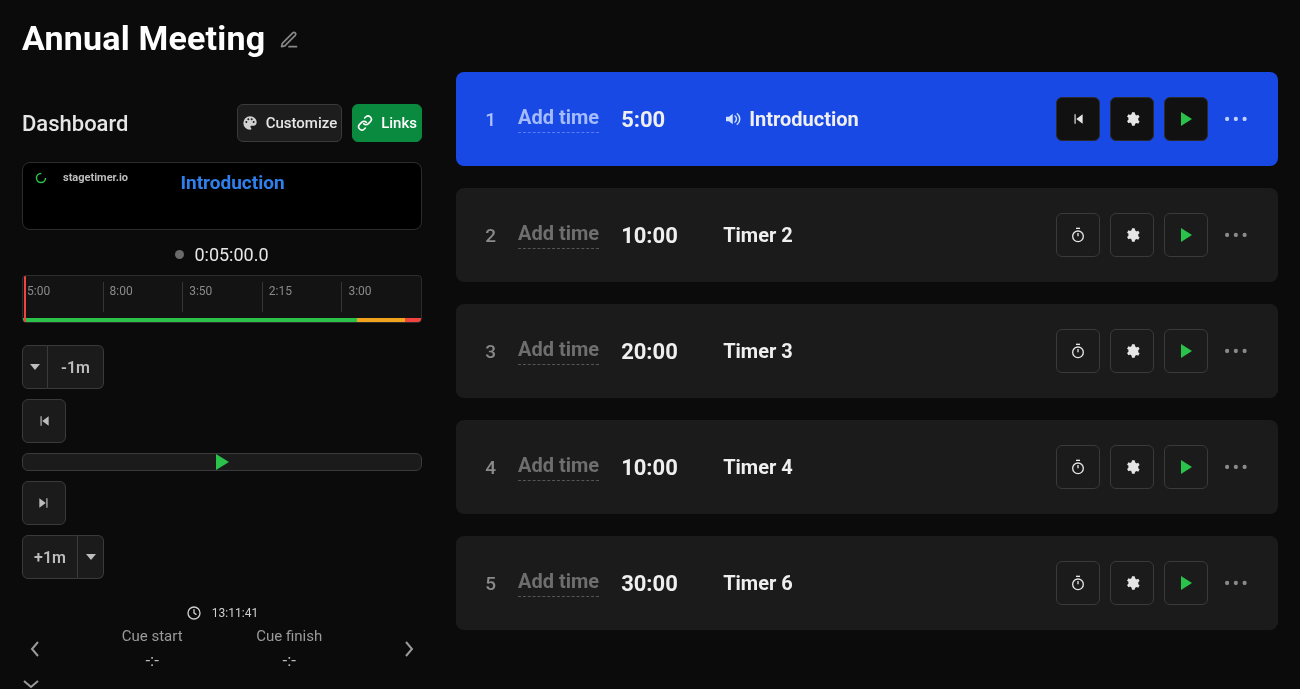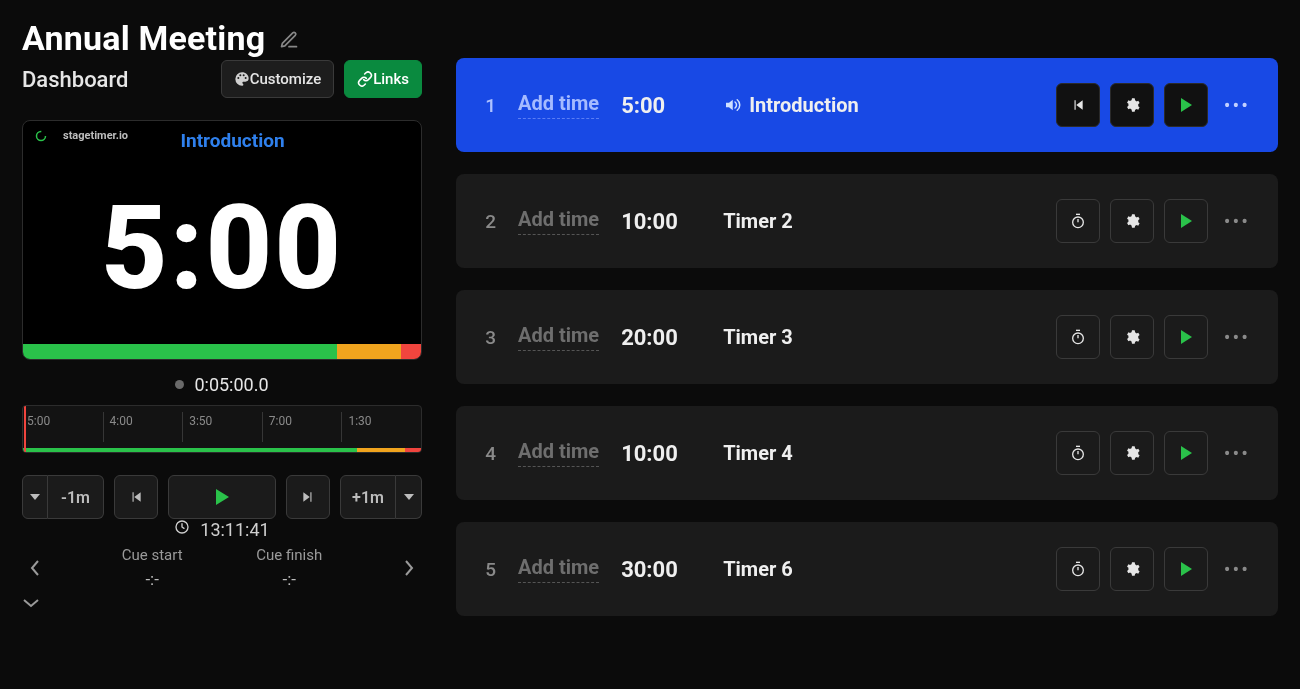--- a/index.html
+++ b/index.html
@@ -20,20 +20,21 @@
     flex-direction: column;
     padding: 18px 22px 0 22px;
     height: 100%;
   }
 
   
   .title-row {
     display: flex;
     align-items: center;
     gap: 14px;
+    margin-bottom: 14px;
   }
   .title {
     font-size: 34px;
     font-weight: 700;
     letter-spacing: 0.2px;
   }
   .pencil {
     color: #888;
     cursor: pointer;
     margin-top: 4px;
@@ -58,34 +59,36 @@
     flex-direction: column;
     min-width: 0;
   }
 
   
   .subhead {
     display: flex;
     align-items: center;
     height: 42px;
     margin-bottom: 20px;
+    margin-top: 32px;
   }
   .left .subhead { justify-content: space-between; }
   .dashboard-lbl {
     font-size: 22px;
     font-weight: 500;
     color: #e6e6e6;
   }
   .sub-buttons { display: flex; gap: 10px; }
   .btn {
     display: inline-flex;
     align-items: center;
     justify-content: center;
+    gap: 8px;
     height: 38px;
-    padding: 0 12px;
+    padding: 0 4px;
     border: 1px solid #3a3a3a;
     border-radius: 6px;
     background: #1d1d1d;
     color: #e6e6e6;
     font-size: 15px;
     font-weight: 500;
     cursor: pointer;
     user-select: none;
   }
   .btn.green {
@@ -202,20 +205,21 @@
   .playhead {
     position: absolute; top: 0; bottom: 0; left: 1px; width: 2px;
     background: #f0453e;
   }
 
   
   .transport {
     margin-top: 22px;
     display: flex;
     gap: 10px;
+    flex-direction: column;
   }
   .tbtn {
     border: 1px solid #3a3a3a;
     background: #1b1b1b;
     border-radius: 6px;
     height: 44px;
     display: flex; align-items: center; justify-content: center;
     color: #bdbdbd; font-size: 16px; font-weight: 600;
     cursor: pointer; user-select: none;
   }
@@ -226,24 +230,25 @@
     border-top: 8px solid transparent;
     border-bottom: 8px solid transparent;
     border-left: 13px solid #2ac24a;
   }
   .tbtn-grp { display: flex; }
   .tbtn-grp .tbtn:first-child { border-top-right-radius: 0; border-bottom-right-radius: 0; }
   .tbtn-grp .tbtn:last-child  { border-top-left-radius: 0;  border-bottom-left-radius: 0;  border-left: none; }
 
   
   .clock-row {
+    margin-top: 26px;
     text-align: center;
     color: #cfcfcf;
-    font-size: 18px;
-    display: flex; justify-content: center; align-items: flex-start; gap: 10px;
+    font-size: 12px;
+    display: flex; justify-content: center; align-items: center; gap: 10px;
   }
   .cues {
     margin-top: 4px;
     display: flex; align-items: center; justify-content: space-between;
     color: #9a9a9a;
   }
   .cues .arrow { color: #9a9a9a; cursor: pointer; padding: 8px; }
   .cue-col { text-align: center; line-height: 1.5; }
   .cue-lbl { font-size: 15px; color: #9a9a9a; }
   .cue-val { font-size: 17px; color: #bdbdbd; }
@@ -379,24 +384,24 @@
         </div>
       </div>
 
       <div class="timeline-wrap">
         <div class="tline-time">
           <span class="rec-dot"></span>
           <span>0:05:00.0</span>
         </div>
         <div class="timeline">
           <div class="seg" style="left:0%">5:00</div>
-          <div class="seg" style="left:20%">4:00</div>
+          <div class="seg" style="left:20%">8:00</div>
           <div class="seg" style="left:40%">3:50</div>
-          <div class="seg" style="left:60%">7:00</div>
-          <div class="seg" style="left:80%">1:30</div>
+          <div class="seg" style="left:60%">2:15</div>
+          <div class="seg" style="left:80%">3:00</div>
           <div class="timeline-bar">
             <div class="tb-g"></div>
               <div class="tb-o"></div>
               <div class="tb-r"></div>
           </div>
           <div class="playhead"></div>
         </div>
       </div>
 
       <div class="transport">

